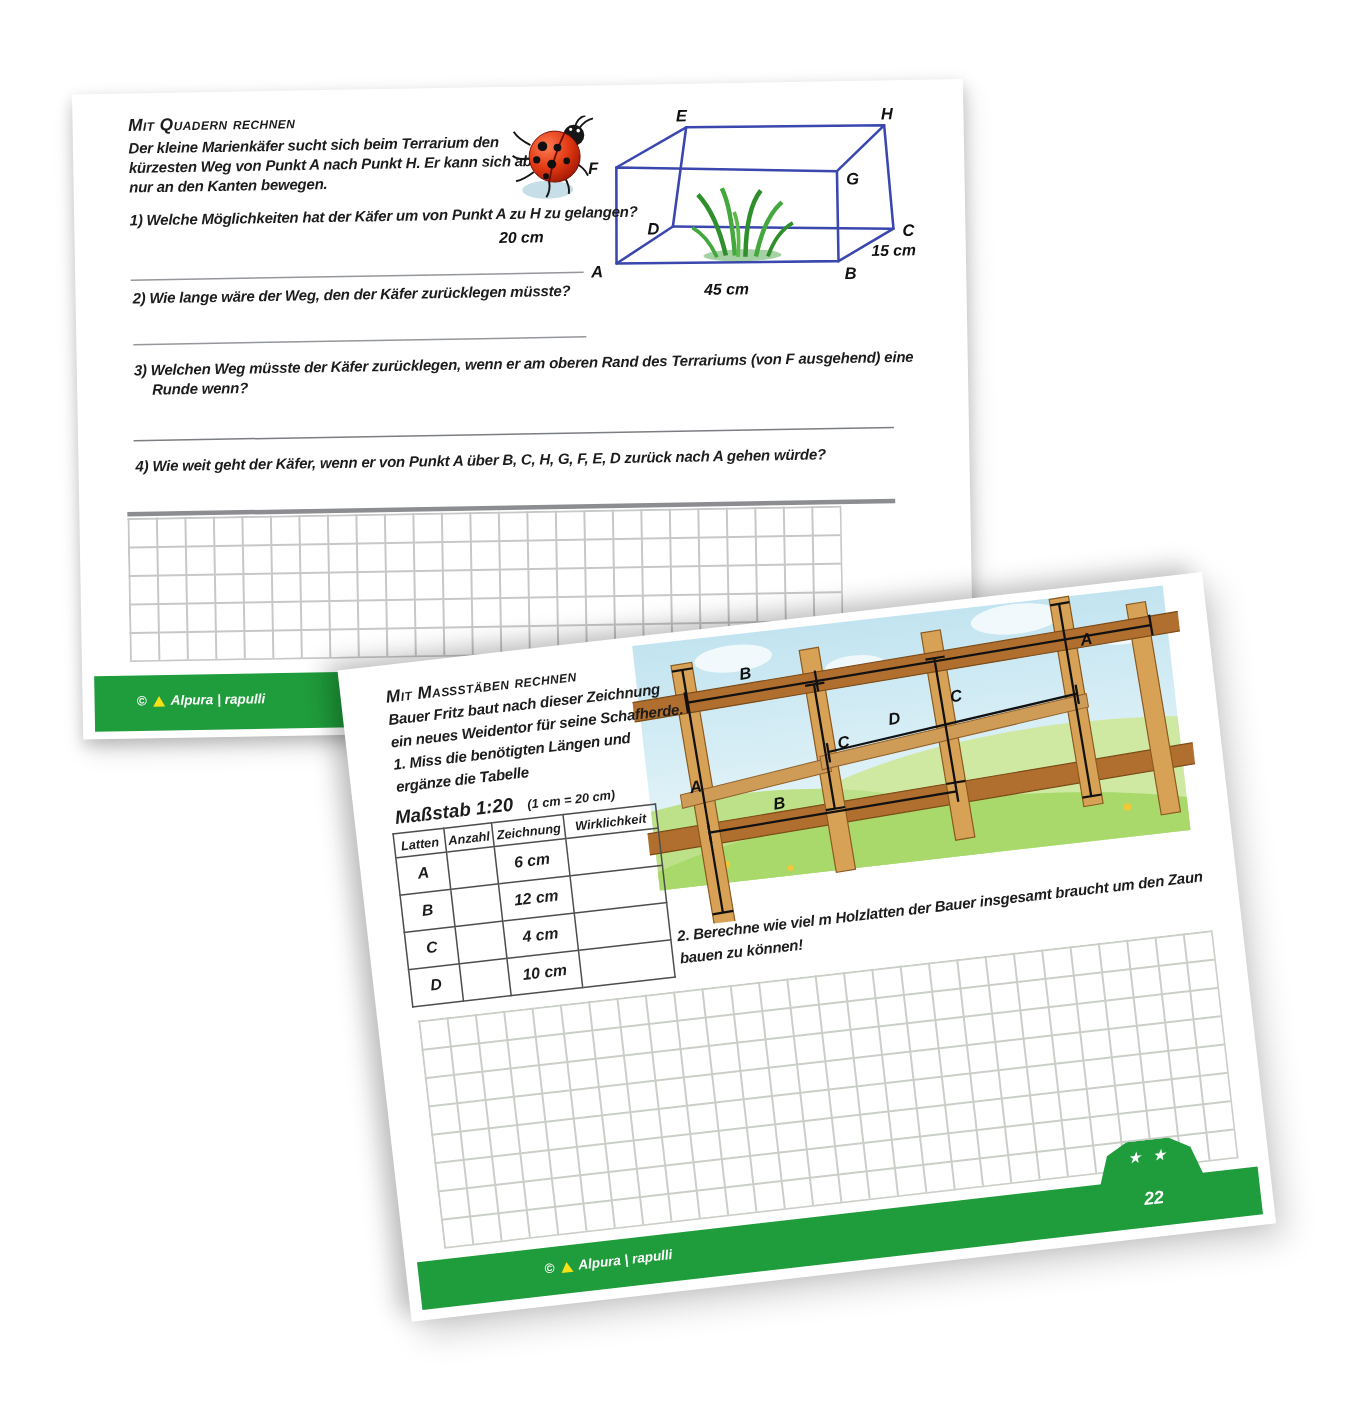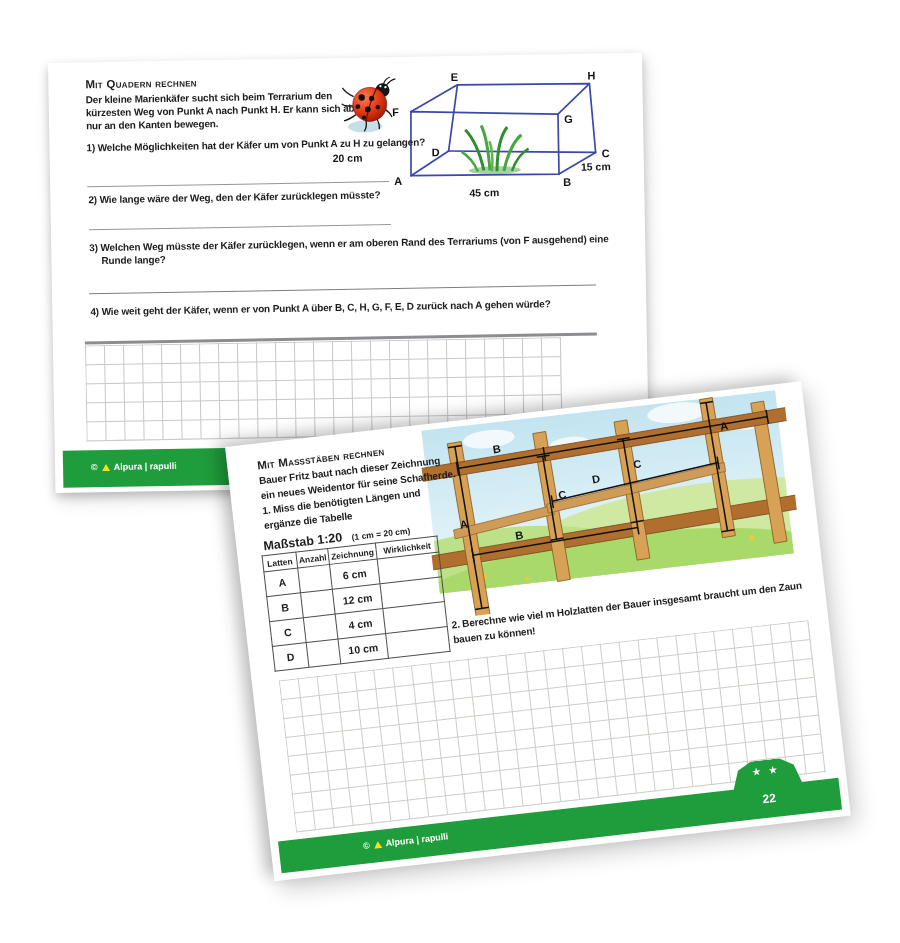--- a/index.html
+++ b/index.html
@@ -1,18 +1,18 @@
 <!DOCTYPE html>
 <html><head>
 <meta charset="utf-8">
 <style>
   * { margin:0; padding:0; box-sizing:border-box; }
   html,body { width:900px; height:943px; background:#ffffff; overflow:hidden;
               font-family:"Liberation Sans", sans-serif; }
-  .stage { position:relative; width:868px; height:943px; }
+  .stage { position:relative; width:868px; height:943px;font-style:italic; }
 
   .page { position:absolute; background:#fff; transform-origin:top left; }
   .page-back  { left:48px;  top:63px;  width:594px; height:430px; transform:rotate(-1deg);
                 box-shadow:0 4px 10px rgba(0,0,0,.20), 3px 8px 18px rgba(0,0,0,.12); z-index:1; }
   .page-front { left:225px; top:447px; width:580px; height:437px; transform:rotate(-6.5deg);
                 box-shadow:-8px -6px 16px rgba(0,0,0,.22), 6px 10px 22px rgba(0,0,0,.18); z-index:2; }
 
   .abs { position:absolute; }
   .sc-title { font-variant:small-caps; font-weight:bold; font-size:11.5px; color:#1c1c1c; letter-spacing:.3px; }
   .txt { font-weight:bold; font-size:10px; line-height:13.5px; color:#1c1c1c; letter-spacing:-0.15px; white-space:nowrap; }
@@ -121,21 +121,21 @@
       <text x="249" y="105" font-size="10.5" text-anchor="start">15 cm</text>
     </svg>
 
     <div class="abs txt" style="left:37px; top:79px;">1) Welche Möglichkeiten hat der Käfer um von Punkt A zu H zu gelangen?</div>
     <div class="abs ans-line" style="left:37px; top:124px; width:302px;"></div>
 
     <div class="abs txt" style="left:38px; top:131px;">2) Wie lange wäre der Weg, den der Käfer zurücklegen müsste?</div>
     <div class="abs ans-line" style="left:38px; top:167px; width:302px;"></div>
 
     <div class="abs txt" style="left:38px; top:179px;">3) Welchen Weg müsste der Käfer zurücklegen, wenn er am oberen Rand des Terrariums (von F ausgehend) eine</div>
-    <div class="abs txt" style="left:50px; top:192px;">Runde lange?</div>
+    <div class="abs txt" style="left:50px; top:192px;">Runde wenn?</div>
     <div class="abs ans-line dark" style="left:37px; top:231px; width:507px;"></div>
 
     <div class="abs txt" style="left:38px; top:243px;">4) Wie weit geht der Käfer, wenn er von Punkt A über B, C, H, G, F, E, D zurück nach A gehen würde?</div>
 
     <div class="abs rule-heavy" style="left:32px; top:279px; width:512px;"></div>
     <div class="abs grid" style="left:32px; top:283px; width:476px; height:96px;"></div>
 
     <div class="band" style="left:8px; top:388px; width:452px; height:37px;">
       <div class="logo" style="left:28px; top:12px;">
         <span class="copy">©</span>

